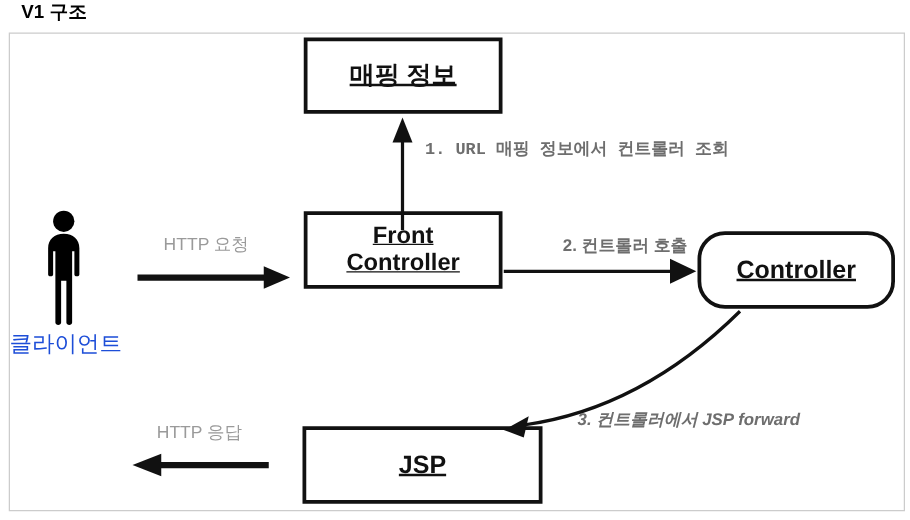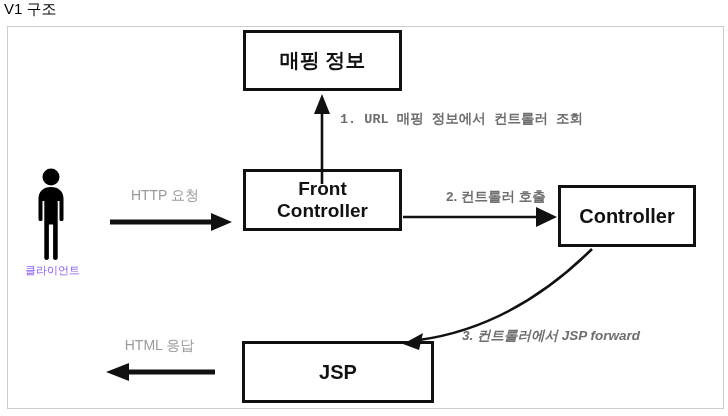--- a/index.html
+++ b/index.html
@@ -4,66 +4,66 @@
 <style>
   * { margin: 0; padding: 0; box-sizing: border-box; }
   html, body { background: #ffffff; }
   body {
     width: 728px; height: 416px;
     position: relative;
     font-family: "Liberation Sans", sans-serif;
     overflow: hidden;
   }
   .page-title {
-    position: absolute; left: 4px; top: 0px;
-    font-size: 15px; font-weight: normal; color: #000000;
+    position: absolute; left: 17px; top: 0px;
+    font-size: 15px; font-weight: bold; color: #000000;
     letter-spacing: 0px;
   }
   .frame {
     position: absolute; left: 7px; top: 26px;
     width: 717px; height: 383px;
     border: 1px solid #cccccc;
     background: #ffffff;
   }
   .node {
     position: absolute;
     border: 3px solid #111111;
     background: #ffffff;
     display: flex; align-items: center; justify-content: center;
     text-align: center;
     font-weight: bold; color: #111111;
   }
-  .node .inner { line-height: 1.15; }
+  .node .inner { line-height: 1.15; text-decoration: underline; }
   #node-mapping        { left: 243px; top: 30px;  width: 159px; height: 61px; font-size: 20px; }
   #node-front          { left: 243px; top: 169px; width: 159px; height: 62px; font-size: 19px; }
   #node-front .inner   { width: 110px; }
-  #node-controller     { left: 558px; top: 185px; width: 138px; height: 62px; font-size: 20px; }
+  #node-controller     { left: 558px; top: 185px; width: 158px; height: 62px; font-size: 20px; border-radius: 22px; }
   #node-jsp            { left: 242px; top: 341px; width: 192px; height: 62px; font-size: 20px; }
 
   .flow-label {
     position: absolute;
     color: #9a9a9a;
     font-size: 14px;
     text-align: center;
   }
   #label-http { left: 95px;  top: 187px; width: 140px; }
   #label-html { left: 92px;  top: 337px; width: 135px; }
   #label-client {
     position: absolute; left: 5px; top: 263px; width: 95px;
-    color: #8b5cf6; font-size: 11px; text-align: center;
+    color: #1d4ed8; font-size: 18px; text-align: center;
   }
   .step-label {
     position: absolute;
     color: #6e6e6e;
     font-weight: bold;
     font-size: 13.5px;
     white-space: nowrap;
   }
   #label-step1 { left: 340px; top: 110px; font-family: Liberation Mono, monospace; }
-  #label-step2 { left: 426px; top: 188px; width: 140px; text-align: center; }
+  #label-step2 { left: 410px; top: 188px; width: 140px; text-align: right; }
   #label-step3 { left: 462px; top: 327px; font-style: italic; }
 
   svg.overlay {
     position: absolute; left: 0; top: 0;
     width: 728px; height: 416px;
     pointer-events: none;
   }
   .person {
     position: absolute; left: 31px; top: 168px;
     width: 40px; height: 96px;
@@ -99,21 +99,21 @@
     0,57 c0,2.6 4.6,2.6 4.6,0
     l0,-33.5 4.2,0
     0,33.5 c0,2.6 4.6,2.6 4.6,0
     l0,-57 1.8,0
     0,18.5 c0,2 4,2 4,0
     l0,-21 c0,-7 -5,-11.5 -12.5,-11.5 z"></path>
 </svg>
 <div id="label-client">클라이언트</div>
 
 <div class="flow-label" id="label-http">HTTP 요청</div>
-<div class="flow-label" id="label-html">HTML 응답</div>
+<div class="flow-label" id="label-html">HTTP 응답</div>
 <div class="step-label" id="label-step1">1. URL 매핑 정보에서 컨트롤러 조회</div>
 <div class="step-label" id="label-step2">2. 컨트롤러 호출</div>
 <div class="step-label" id="label-step3">3. 컨트롤러에서 JSP forward</div>
 
 <svg class="overlay">
 
   <g>
     <line x1="110" y1="222" x2="213" y2="222" stroke="#111111" stroke-width="5"></line>
     <polygon points="211,213 232,222 211,231" fill="#111111"></polygon>
   </g>

